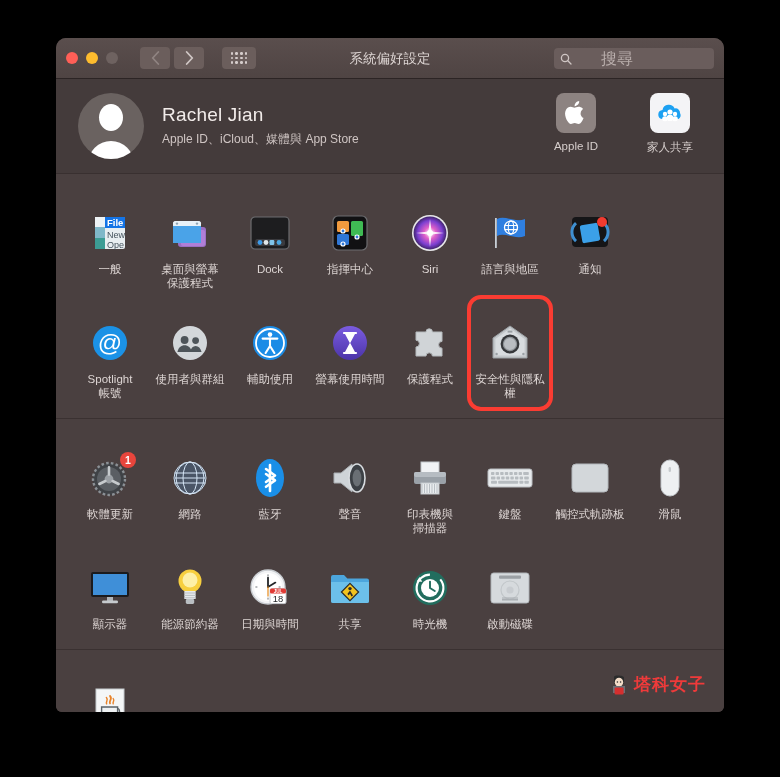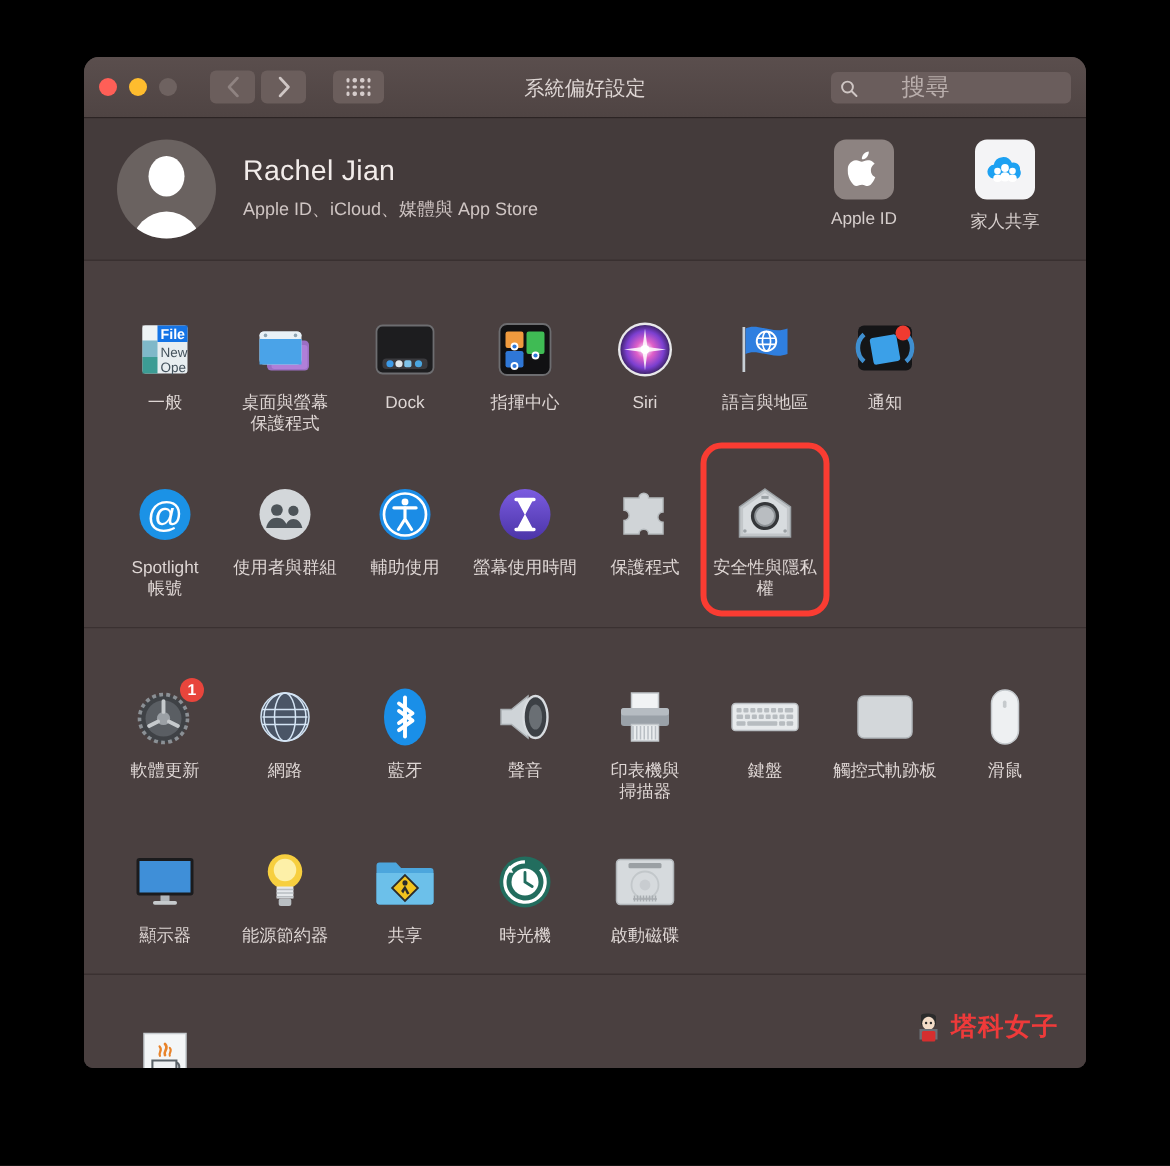--- a/index.html
+++ b/index.html
@@ -624,20 +624,39 @@
             <circle cx="16" cy="14" r="11.5" fill="#f7cf3f"></circle>
             <circle cx="16" cy="13" r="7.5" fill="#fdf0a8"></circle>
             <rect x="10.4" y="24" width="11.2" height="8" fill="#e6e9ec"></rect>
             <path d="M10.4 26 H21.6 M10.4 28.4 H21.6 M10.4 30.8 H21.6" stroke="#b8bdc1" stroke-width="1"></path>
             <rect x="11.8" y="32" width="8.4" height="5" rx="1.4" fill="#b9bec2"></rect>
           </svg>
         </div>
         <div class="plabel">能源節約器</div>
       </div>
 
+      <div class="pref">
+        <div class="glyph">
+          <svg width="42" height="40" viewBox="0 0 42 40">
+            <circle cx="19" cy="19" r="17" fill="#f3f4f6" stroke="#c8ccd0" stroke-width="1.4"></circle>
+            <circle cx="19" cy="19" r="14" fill="#ffffff"></circle>
+            <g stroke="#6e7378" stroke-width="1">
+              <path d="M19 6.4 V8.4 M19 29.6 V31.6 M6.4 19 H8.4 M29.6 19 H31.6"></path>
+            </g>
+            <path d="M19 19 L19 9.6" stroke="#232528" stroke-width="1.8" stroke-linecap="round"></path>
+            <path d="M19 19 L26.4 14.6" stroke="#232528" stroke-width="1.8" stroke-linecap="round"></path>
+            <path d="M19 19 L19 28" stroke="#e8932c" stroke-width="1.3" stroke-linecap="round"></path>
+            <rect x="21" y="20.6" width="16" height="15" rx="1.6" fill="#ffffff" stroke="#c8ccd0" stroke-width="1"></rect>
+            <rect x="21" y="20.6" width="16" height="5" rx="1.6" fill="#e03a34"></rect>
+            <text x="29" y="25" font-size="4.6" text-anchor="middle" font-family="Liberation Sans, sans-serif" font-weight="bold" fill="#ffffff">JUL</text>
+            <text x="29" y="33.6" font-size="9.4" text-anchor="middle" font-family="Liberation Sans, sans-serif" fill="#26282b">18</text>
+          </svg>
+        </div>
+        <div class="plabel">日期與時間</div>
+      </div>
 
       <div class="pref">
         <div class="glyph">
           <svg width="44" height="36" viewBox="0 0 44 36">
             <path d="M3 7 a2 2 0 0 1 2-2 h11 l3.4 3.6 H39 a2 2 0 0 1 2 2 V31 a2 2 0 0 1-2 2 H5 a2 2 0 0 1-2-2 Z" fill="#4ca6dd"></path>
             <path d="M3 12 h38 V31 a2 2 0 0 1-2 2 H5 a2 2 0 0 1-2-2 Z" fill="#6cc0ea"></path>
             <path d="M22 13.4 L30.6 22 L22 30.6 L13.4 22 Z" fill="#f2c31e" stroke="#2b2b2b" stroke-width="1.2"></path>
             <circle cx="22" cy="18.6" r="1.7" fill="#2b2b2b"></circle>
             <path d="M22 20.4 L19.4 24 L20.8 25.6 L22 23.4 L23.4 26.4 L25 25.6 Z" fill="#2b2b2b"></path>
           </svg>

